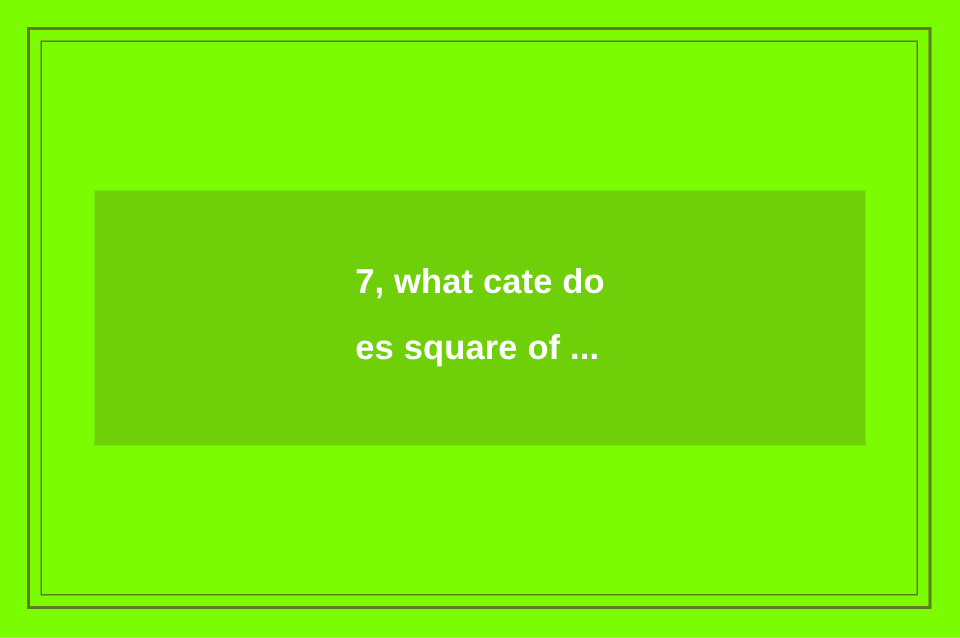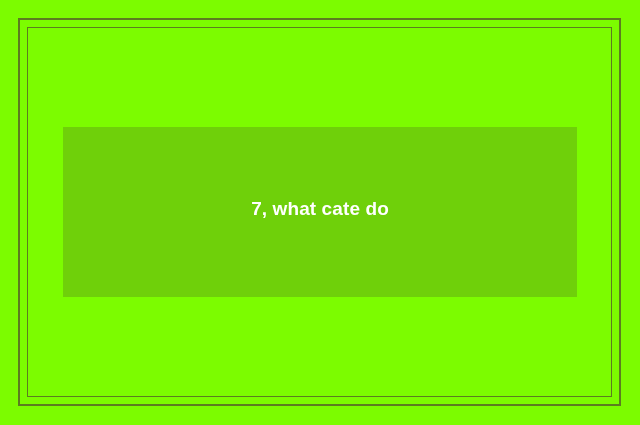--- a/index.html
+++ b/index.html
@@ -63,34 +63,35 @@
 
   .message-block {
     text-align: left;
     padding-bottom: 6px;
   }
 
   .message-line {
     display: block;
     color: #ffffff;
     font-family: "Liberation Sans", sans-serif;
-    font-size: 19px;
+    font-size: 23px;
     font-weight: bold;
     line-height: 44px;
     letter-spacing: 0.1px;
     white-space: pre;
   }
 </style>
 </head>
 <body>
 
 <div class="canvas">
 
   <div class="frame-outer"></div>
   <div class="frame-inner"></div>
 
   <div class="content-panel">
     <div class="message-block">
       <span class="message-line">7, what cate do</span>
+      <span class="message-line">es square of ...</span>
     </div>
   </div>
 
 </div>
 
 </body></html>

